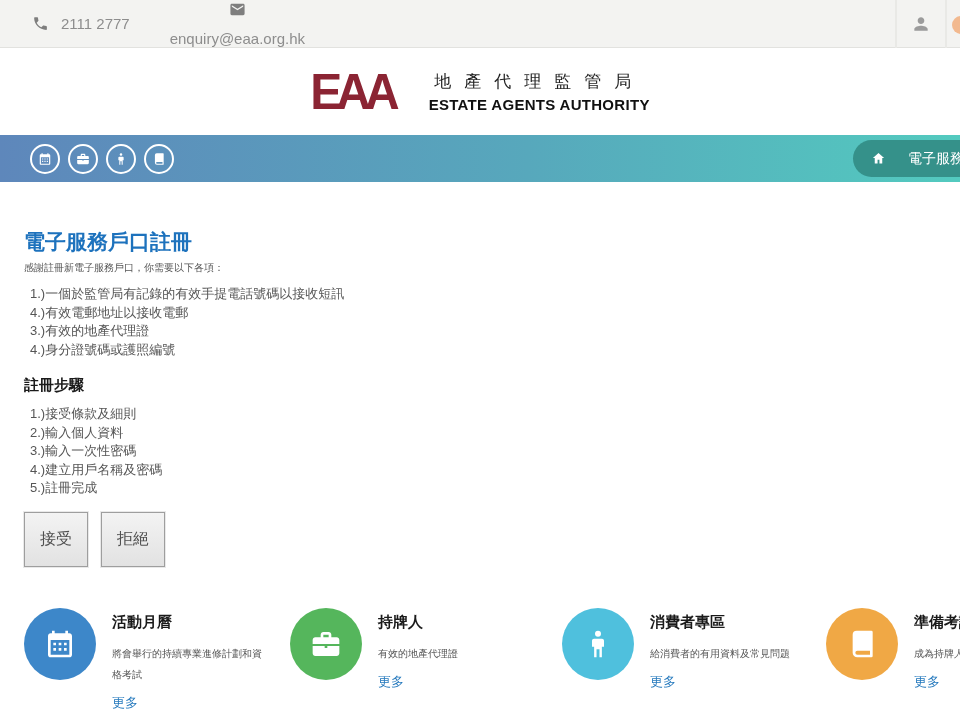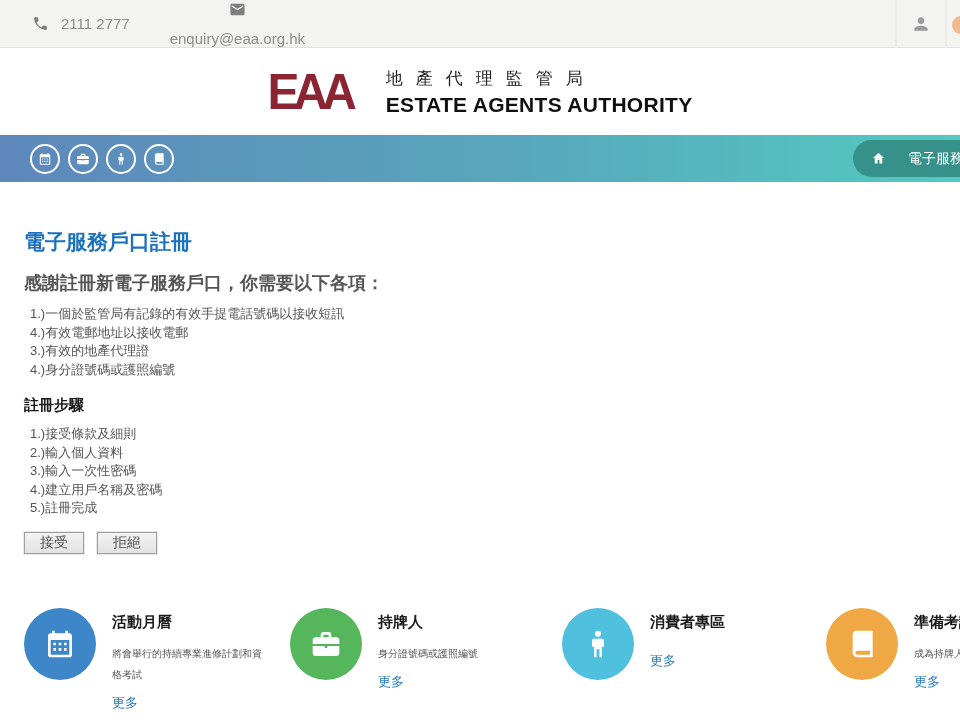--- a/index.html
+++ b/index.html
@@ -20,48 +20,48 @@
   .tb-end { width:15px; border-left:2px solid #e9e9e6; position:relative; }
   .acc-dot { position:absolute; top:16px; right:-10px; width:18px; height:18px;
              border-radius:50%; background:#f2b98f; }
 
   
   .header { height:87px; display:flex; align-items:center; justify-content:center; background:#fff; }
   .logo { display:flex; align-items:center; gap:27px; }
   .logo-acronym { font-size:48px; font-weight:800; color:#8b2433; letter-spacing:-6px;
                   transform:scaleY(1.04); padding-right:8px; line-height:1; }
   .logo-cn { font-size:17px; color:#1f1f1f; letter-spacing:13px; white-space:nowrap;
-             font-weight:500; margin-bottom:3px; }
-  .logo-en { font-size:21px; font-weight:700; color:#101010; letter-spacing:0.3px;
+             font-weight:500; margin-bottom:3px;text-align:center; }
+  .logo-en { font-size:15px; font-weight:700; color:#101010; letter-spacing:0.3px;
              white-space:nowrap; }
 
   
   .nav { height:47px; background:linear-gradient(90deg,#5e87bb 0%,#57a8bc 55%,#53cabf 100%);
          display:flex; align-items:center; position:relative; }
   .nav-circles { margin-left:30px; display:flex; gap:8px; }
   .nav-circle { width:30px; height:30px; border:2px solid #fff; border-radius:50%;
                 display:flex; align-items:center; justify-content:center; }
   .nav-circle svg { width:14px; height:14px; fill:#fff; }
   .nav-pill { position:absolute; right:-22px; top:5px; height:37px; background:#35918a;
               border-radius:19px; display:flex; align-items:center; padding:0 18px;
               gap:22px; color:#fff; }
   .nav-pill svg { width:15px; height:15px; fill:#fff; }
   .nav-pill .pill-label { font-size:14px; white-space:nowrap; }
 
   
   .content { padding-left:24px; }
   .page-title { margin-top:46px; font-size:21px; font-weight:700; color:#1d72bd; }
-  .intro { margin-top:15px; font-size:18px; color:#555;font-weight:bold; }
+  .intro { margin-top:5px; font-size:10px; color:#555; }
   .req-list, .step-list { margin-top:10px; }
   .req-list div, .step-list div { font-size:13px; color:#555; line-height:18.5px; padding-left:6px; }
   .steps-heading { margin-top:17px; font-size:15px; font-weight:700; color:#1a1a1a; }
   .btn-row { margin-top:14px; display:flex; gap:13px; }
-  .btn { font-family:"Liberation Sans", sans-serif; font-size:14px; color:#4f4f4f;
+  .btn { font-family:"Liberation Sans", sans-serif; font-size:16px; color:#4f4f4f;
          background:linear-gradient(#f3f3f3,#e2e2e2); border:1px solid #9e9e9e;
-         padding:1px 15px; cursor:pointer; box-shadow:0 0 0 1px #e9e9e9; }
+         padding:16px 15px; cursor:pointer; box-shadow:0 0 0 1px #e9e9e9; }
 
   
   .footer { position:absolute; left:0; top:608px; width:1110px; display:flex; padding-left:24px; }
   .card { display:flex; gap:16px; flex-shrink:0; }
   .card:nth-child(1){ width:266px; } .card:nth-child(2){ width:272px; }
   .card:nth-child(3){ width:264px; } .card:nth-child(4){ width:280px; }
   .cir { width:72px; height:72px; border-radius:50%; flex-shrink:0;
          display:flex; align-items:center; justify-content:center; }
   .cir svg { width:32px; height:32px; fill:#fff; }
   .cir-0 { background:#3d87c9; } .cir-1 { background:#55b65c; }
@@ -211,33 +211,34 @@
   </div>
 
   <div class="card">
     <div class="cir cir-1">
       <svg>
           <use href="#i-briefcase"></use>
         </svg>
     </div>
     <div class="card-text">
       <div class="card-title">持牌人</div>
-      <div class="card-desc">身分證號碼或護照編號</div>
+      <div class="card-desc">有效的地產代理證</div>
       <a class="card-more" href="#">更多</a>
     </div>
   </div>
 
   <div class="card">
     <div class="cir cir-2">
       <svg>
           <use href="#i-person"></use>
         </svg>
     </div>
     <div class="card-text">
       <div class="card-title">消費者專區</div>
+      <div class="card-desc">給消費者的有用資料及常見問題</div>
       <a class="card-more" href="#">更多</a>
     </div>
   </div>
 
   <div class="card">
     <div class="cir cir-3">
       <svg>
           <use href="#i-book"></use>
         </svg>
     </div>

